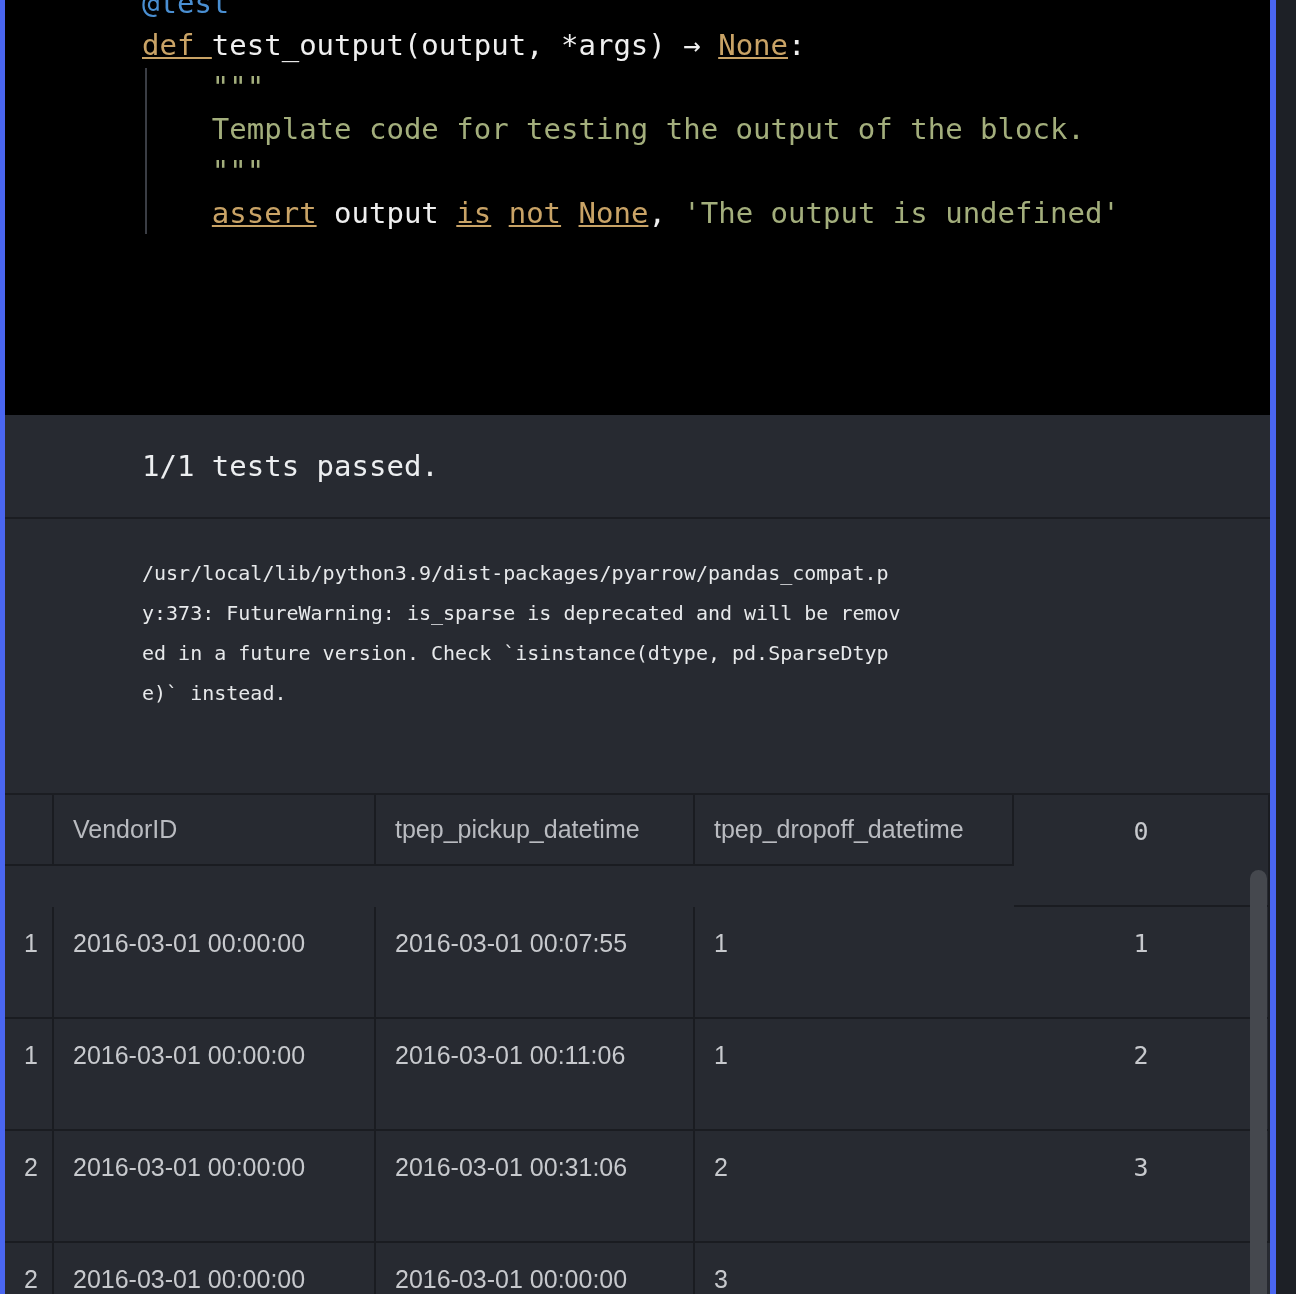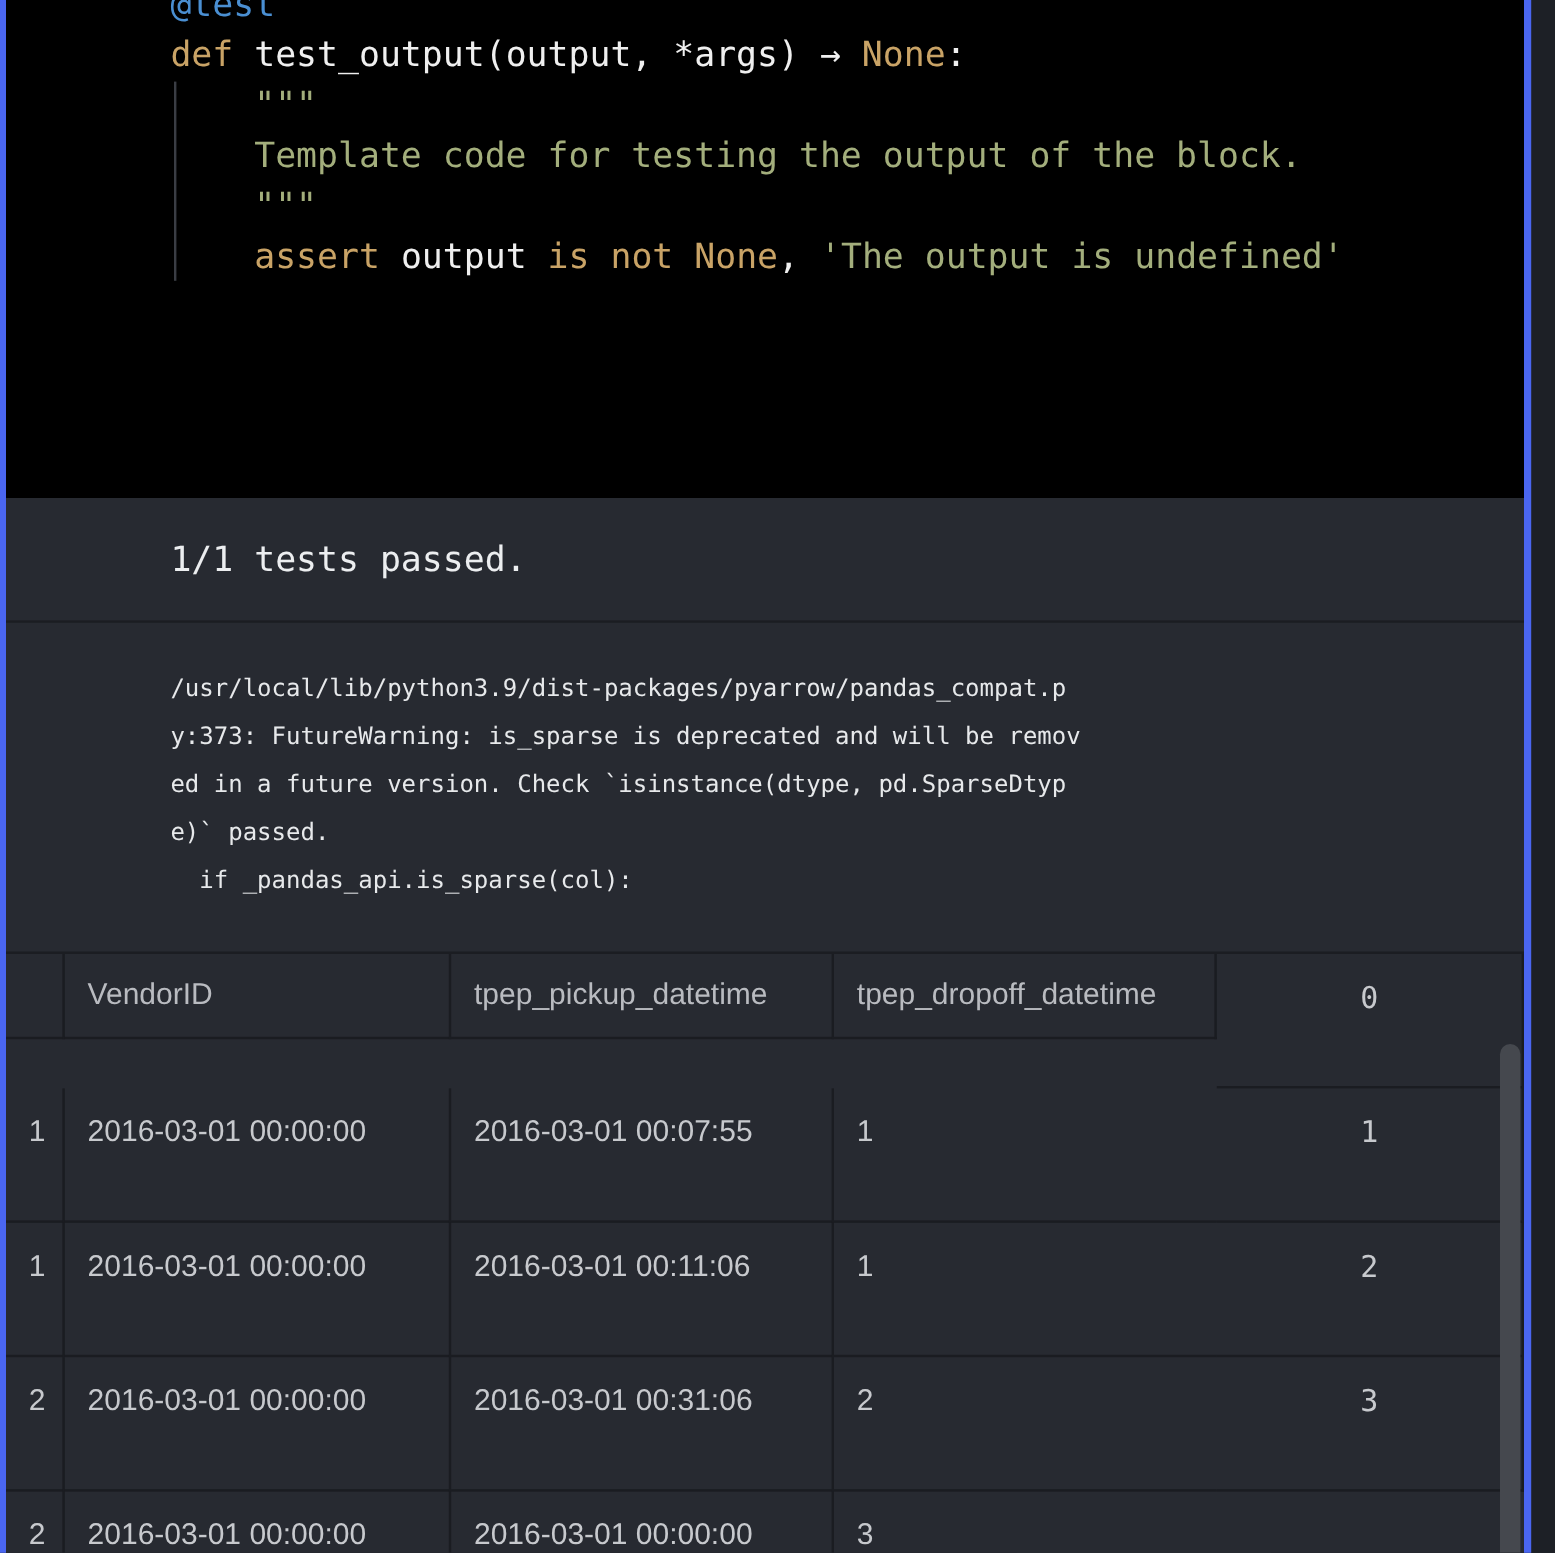--- a/index.html
+++ b/index.html
@@ -22,21 +22,21 @@
 
   
   .code-section{top:0;height:415px;background:var(--code-bg);}
   .code-pre{
     position:relative;top:-18px;padding-left:137px;
     font-family:"DejaVu Sans Mono",monospace;font-size:29px;line-height:42px;
     white-space:pre;color:var(--plain);
   }
   .code-line{height:42px;white-space:pre;}
   .c-plain{color:var(--plain);}
-  .c-keyword{color:var(--keyword);}
+  .c-keyword{color:var(--keyword);text-decoration:underline;}
   .c-string{color:var(--string);}
   .c-decorator{color:var(--decorator);}
   .indent-guide{position:absolute;left:140px;top:68px;width:2px;height:166px;background:var(--guide);}
 
   
   .passed-section{top:415px;height:102px;background:var(--section-bg);display:flex;align-items:center;padding-left:137px;}
   .passed-text{font-family:"DejaVu Sans Mono",monospace;font-size:29px;color:#eceef0;white-space:pre;}
   .divider{position:absolute;left:0;width:1265px;height:2px;background:var(--divider);}
   .divider-1{top:517px;}
   .divider-2{top:793px;}
@@ -80,22 +80,21 @@
     <span class="passed-text">1/1 tests passed.</span>
   </div>
 
   <div class="divider divider-1"></div>
 
   <div class="section warning-section">
     <div id="warning-lines">
         <div class="warning-line">/usr/local/lib/python3.9/dist-packages/pyarrow/pandas_compat.p</div>
         <div class="warning-line">y:373: FutureWarning: is_sparse is deprecated and will be remov</div>
         <div class="warning-line">ed in a future version. Check `isinstance(dtype, pd.SparseDtyp</div>
-        <div class="warning-line">e)` passed.</div>
-        <div class="warning-line">  if _pandas_api.is_sparse(col):</div>
+        <div class="warning-line">e)` instead.</div>
       </div>
   </div>
 
   <div class="divider divider-2"></div>
 
   <div class="section table-section">
     <div class="df-grid" id="df-grid">
         <div class="df-cell df-head index-col"></div>
         <div class="df-cell df-head">VendorID</div>
         <div class="df-cell df-head">tpep_pickup_datetime</div>

